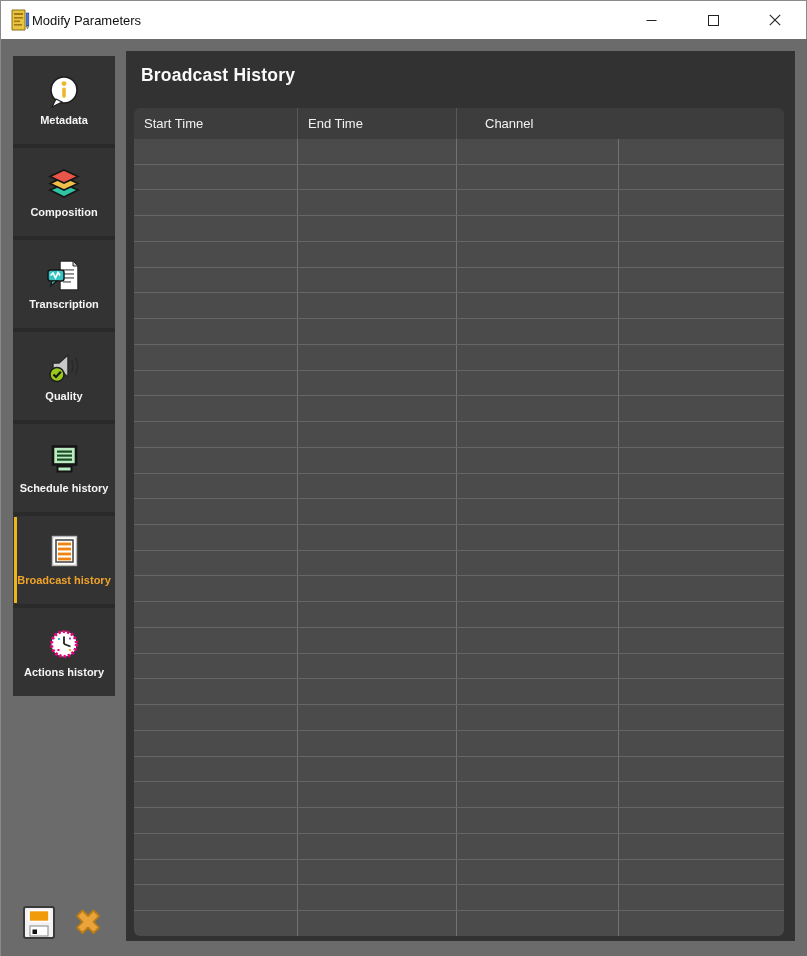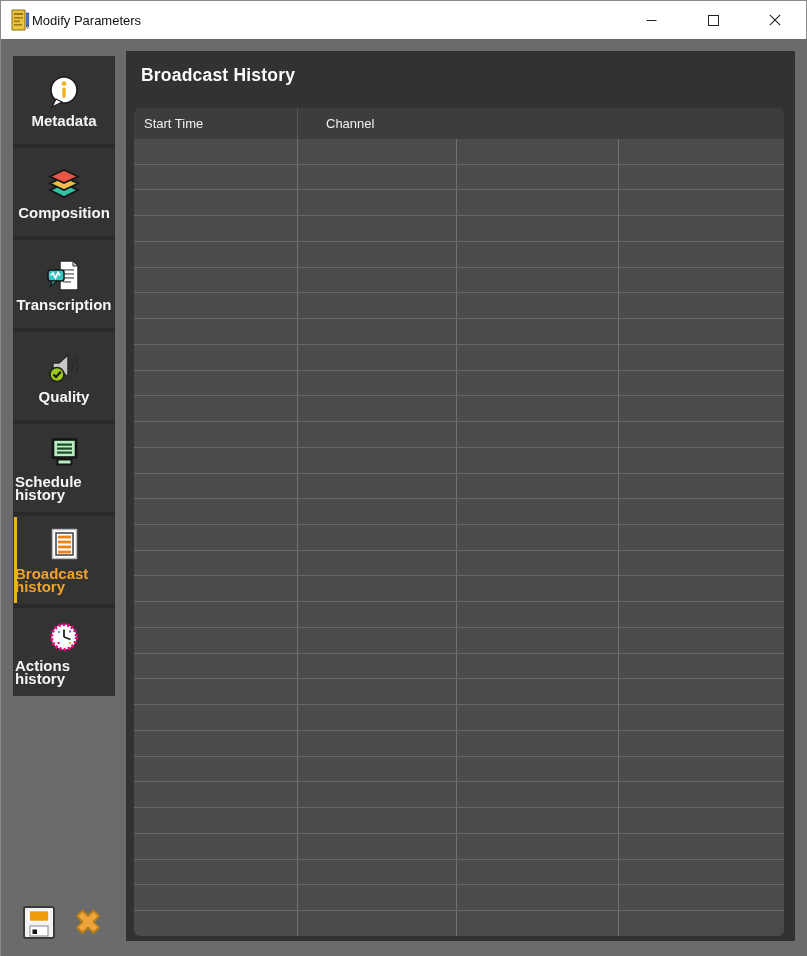--- a/index.html
+++ b/index.html
@@ -19,21 +19,21 @@
 
   
   .client { position:absolute; left:0; top:38px; width:807px; height:918px; background:var(--client_bg); }
 
   
   .sidebar { position:absolute; left:12px; top:17px; width:102px; background:var(--button_gap); }
   .side-btn { position:relative; width:102px; height:88px; margin-bottom:4px; background:var(--button_bg);
     display:flex; flex-direction:column; align-items:center; justify-content:center; cursor:default; }
   .side-btn:last-child { margin-bottom:0; }
   .side-btn .icn { width:38px; height:36px; margin-bottom:4px; }
-  .side-btn .lbl { font-size:15px; font-weight:bold; color:var(--label_text); text-align:left; line-height:13px; padding:0 2px; }
+  .side-btn .lbl { font-size:11px; font-weight:bold; color:var(--label_text); text-align:left; line-height:13px; padding:0 2px; }
   .side-btn.selected::before { content:""; position:absolute; left:1px; top:1px; bottom:1px; width:3px; background:var(--accent_yellow); }
   .side-btn.selected .lbl { color:var(--selected_text); }
 
   
   .bottom-actions { position:absolute; left:20px; top:864px; display:flex; gap:13px; align-items:center; }
   .action-btn { width:36px; height:38px; cursor:default; }
   .action-btn svg { width:100%; height:100%; display:block; }
 
   
   .main-panel { position:absolute; left:125px; top:12px; width:669px; height:890px; background:var(--panel_bg); }
@@ -196,20 +196,21 @@
         </svg>
       </div>
     </div>
 
     <div class="main-panel">
       <div class="panel-heading">Broadcast History</div>
 
       <div class="grid">
         <div class="grid-header">
           <div class="gh-cell c0">Start Time</div>
+          <div class="gh-cell c1">End Time</div>
           <div class="gh-cell c2">Channel</div>
         </div>
         <div class="grid-body">
             <div class="grid-row">
               <div class="g-cell c0"></div>
               <div class="g-cell c1"></div>
               <div class="g-cell c2"></div>
               <div class="g-cell c3"></div>
             </div>
             <div class="grid-row">

